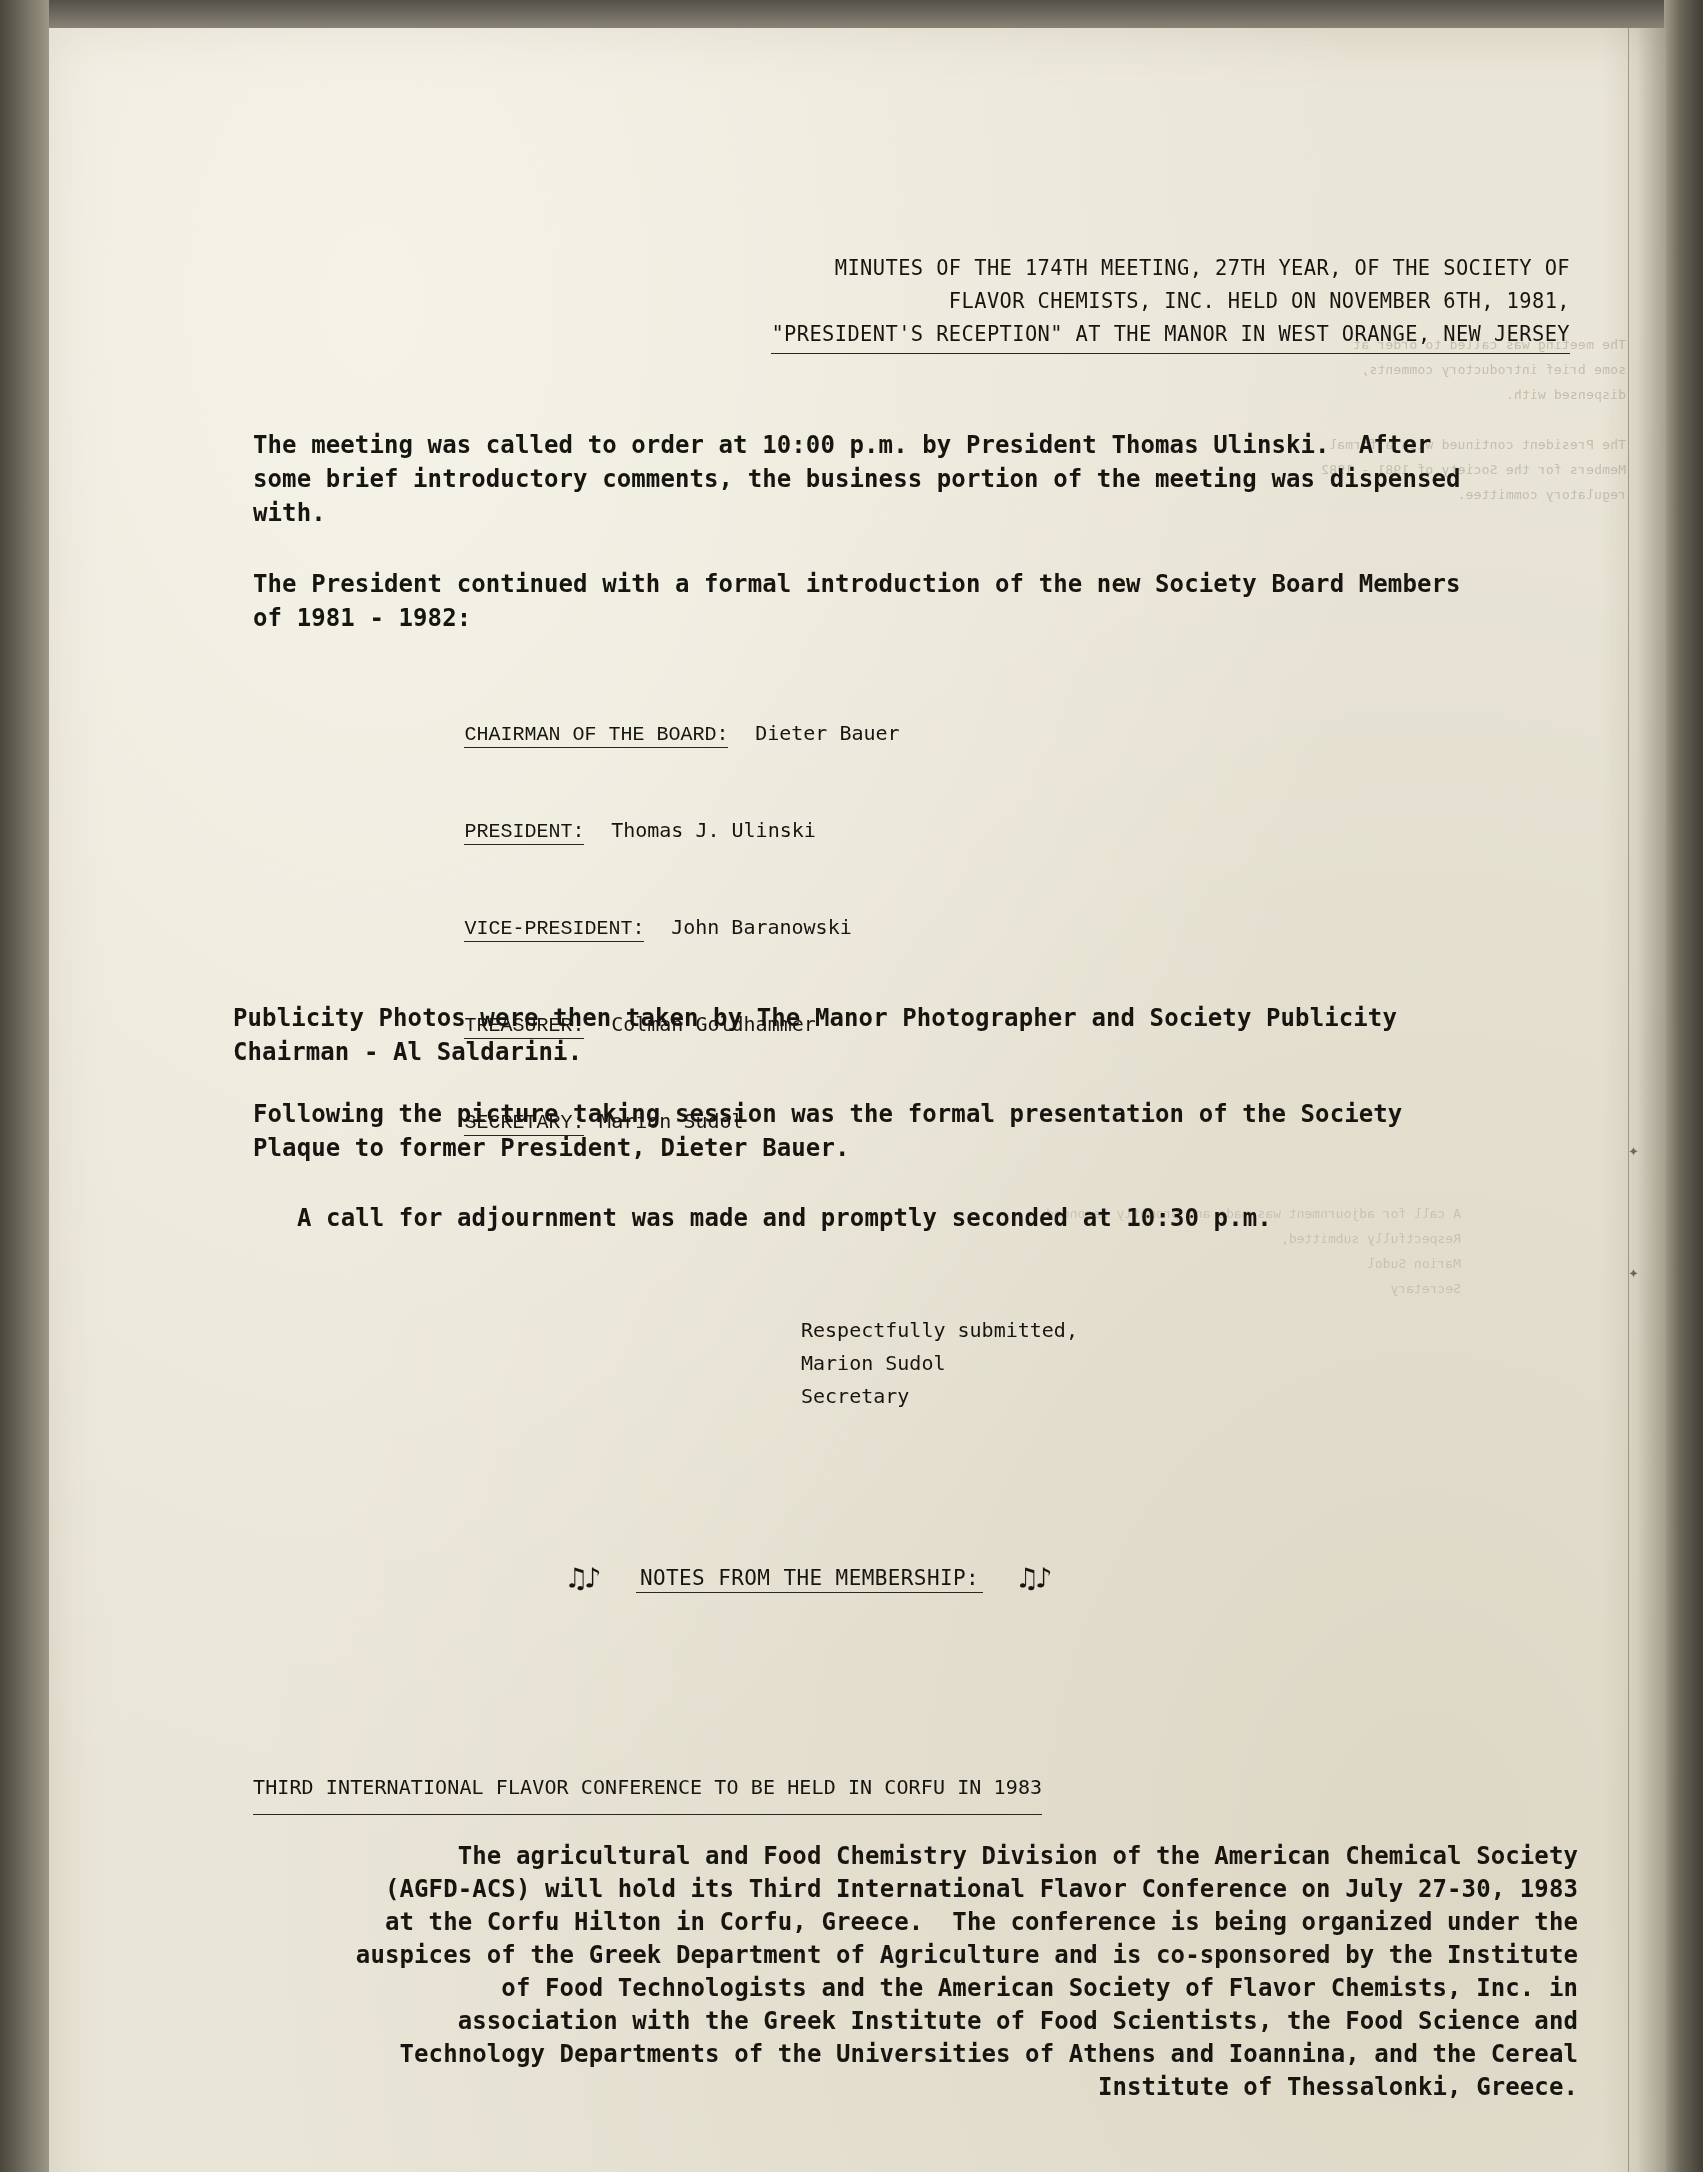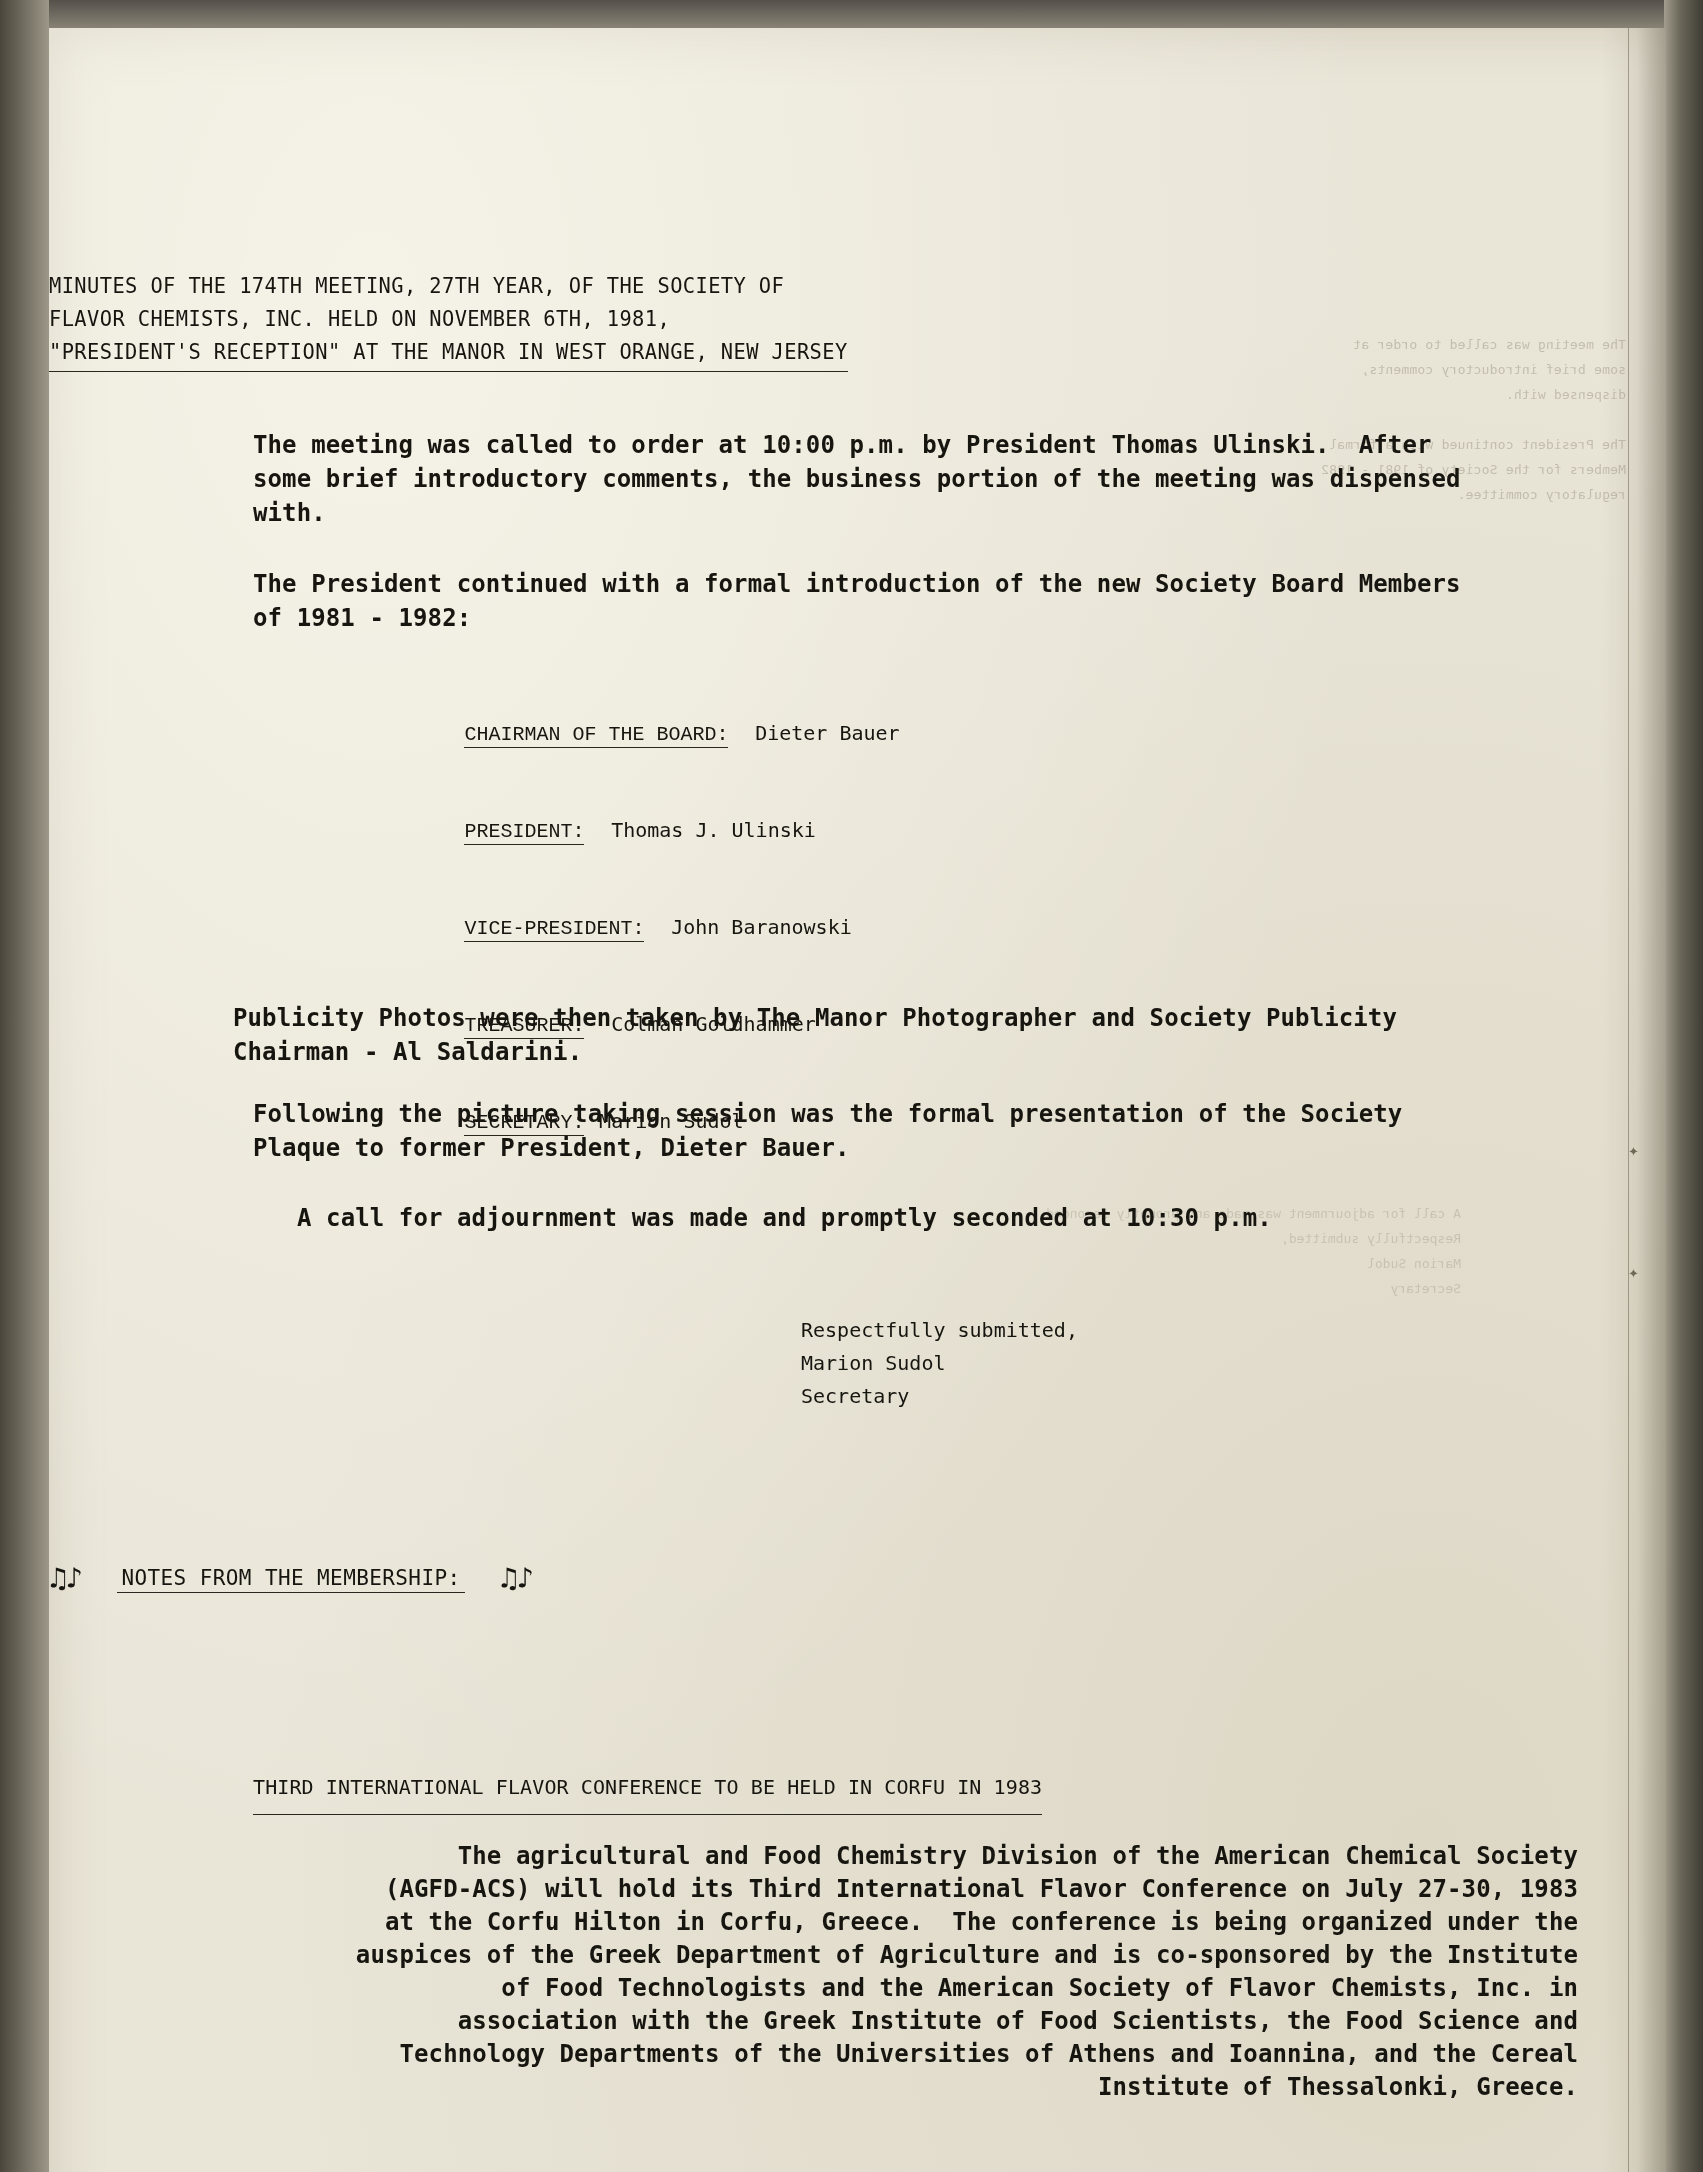--- a/index.html
+++ b/index.html
@@ -111,23 +111,23 @@
     position: absolute;
     left: 0; top: 0;
     width: 1617px;
     height: 2284px;
     color: #16150f;
   }
 
   .doc-title {
     position: absolute;
     left: 0;
-    top: 242px;
+    top: 224px;
     width: 1521px;
-    text-align: left;
+    text-align: right;
     font-size: 20.4px;
     line-height: 33px;
     letter-spacing: 0.4px;
   }
   .doc-title .line3 {
     display: inline-block;
     border-bottom: 1.3px solid #2a271e;
     padding-bottom: 1.7px;
   }
 
@@ -168,21 +168,21 @@
     font-size: 20px;
     line-height: 33px;
     white-space: pre-wrap;
   }
 
   .notes-header {
     position: absolute;
     left: 0;
     top: 1538px;
     width: 1521px;
-    text-align: left;
+    text-align: center;
     font-size: 21px;
   }
   .notes-header .label {
     border-bottom: 1.3px solid #2a271e;
     padding: 0 4.3px 1.7px 4.3px;
     letter-spacing: 0.4px;
   }
   .note-glyph {
     display: inline-block;
     font-size: 29px;

